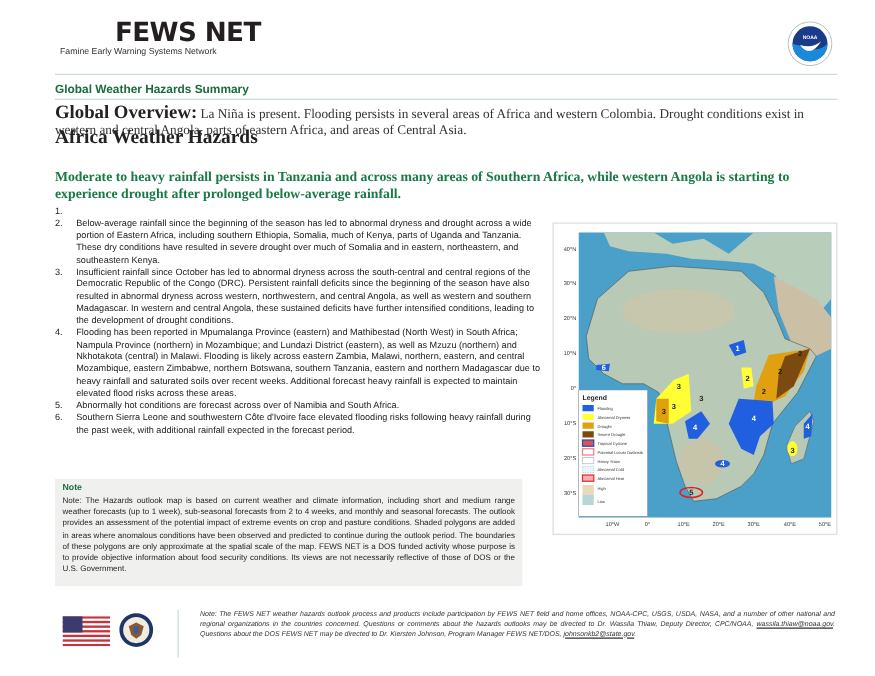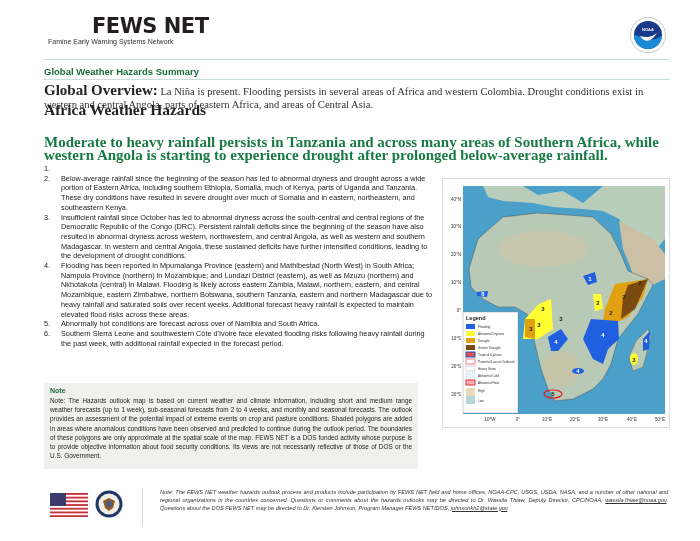--- a/index.html
+++ b/index.html
@@ -8,21 +8,21 @@
   .logo-main { font-family:"DejaVu Sans", sans-serif; font-weight:bold; font-size:21px; letter-spacing:-0.5px; color:#231f20; line-height:22px;margin-left:44px; }
   .logo-sub { font-size:7px; color:#333; margin-top:1px; }
   .noaa { position:absolute; left:630px; top:17px; width:36px; height:36px; }
   .rule { position:absolute; left:44px; width:626px; height:1px; background:#c9ddd6; }
   .section-bar { position:absolute; left:44px; top:66px; width:626px; display:flex; justify-content:flex-start; font-size:9.5px; }
   .section-title { color:#1a6b3c; font-weight:bold; }
   .section-date { color:#1a6b3c; }
   .overview { position:absolute; left:44px; top:84px; width:620px; font-family:"Liberation Serif", serif; font-size:10.6px; line-height:12.5px; color:#333; }
   .overview b { font-size:15px; color:#222; }
   .h-africa { position:absolute; left:44px; top:101px; font-family:"Liberation Serif", serif; font-weight:bold; font-size:15.5px; color:#222; }
-  .subhead { position:absolute; left:44px; top:136px; width:630px; font-family:"Liberation Serif", serif; font-weight:bold; font-size:15px; line-height:12.5px; color:#1a7a45; }
+  .subhead { position:absolute; left:44px; top:136px; width:630px; font-family:"Liberation Serif", serif; font-weight:bold; font-size:11px; line-height:12.5px; color:#1a7a45; }
   .hazard-list { position:absolute; left:44px; top:164px; width:388px; margin:0; padding:0; list-style:none; font-size:7.3px; line-height:9.7px; color:#222; }
   .hazard-list li { display:flex; }
   .hazard-list .num { width:17px; flex:none; }
   .note-box { position:absolute; left:44px; top:383px; width:374px; height:86px; background:#f0f1ef; padding:4px 6px; box-sizing:border-box; }
   .note-title { font-size:7px; font-weight:bold; color:#1a6b3c; }
   .note-text { font-size:6.4px; line-height:9.2px; color:#222; text-align:justify; margin-top:2px; }
   .map-frame { position:absolute; left:442px; top:178px; width:226px; height:248px; border:1px solid #ddd; background:#fff; }
   .footer-flag { position:absolute; left:50px; top:493px; width:38px; height:24px; }
   .footer-seal { position:absolute; left:95px; top:490px; width:28px; height:28px; }
   .footer-div { position:absolute; left:142px; top:488px; width:1px; height:38px; background:#c9ddd6; }

